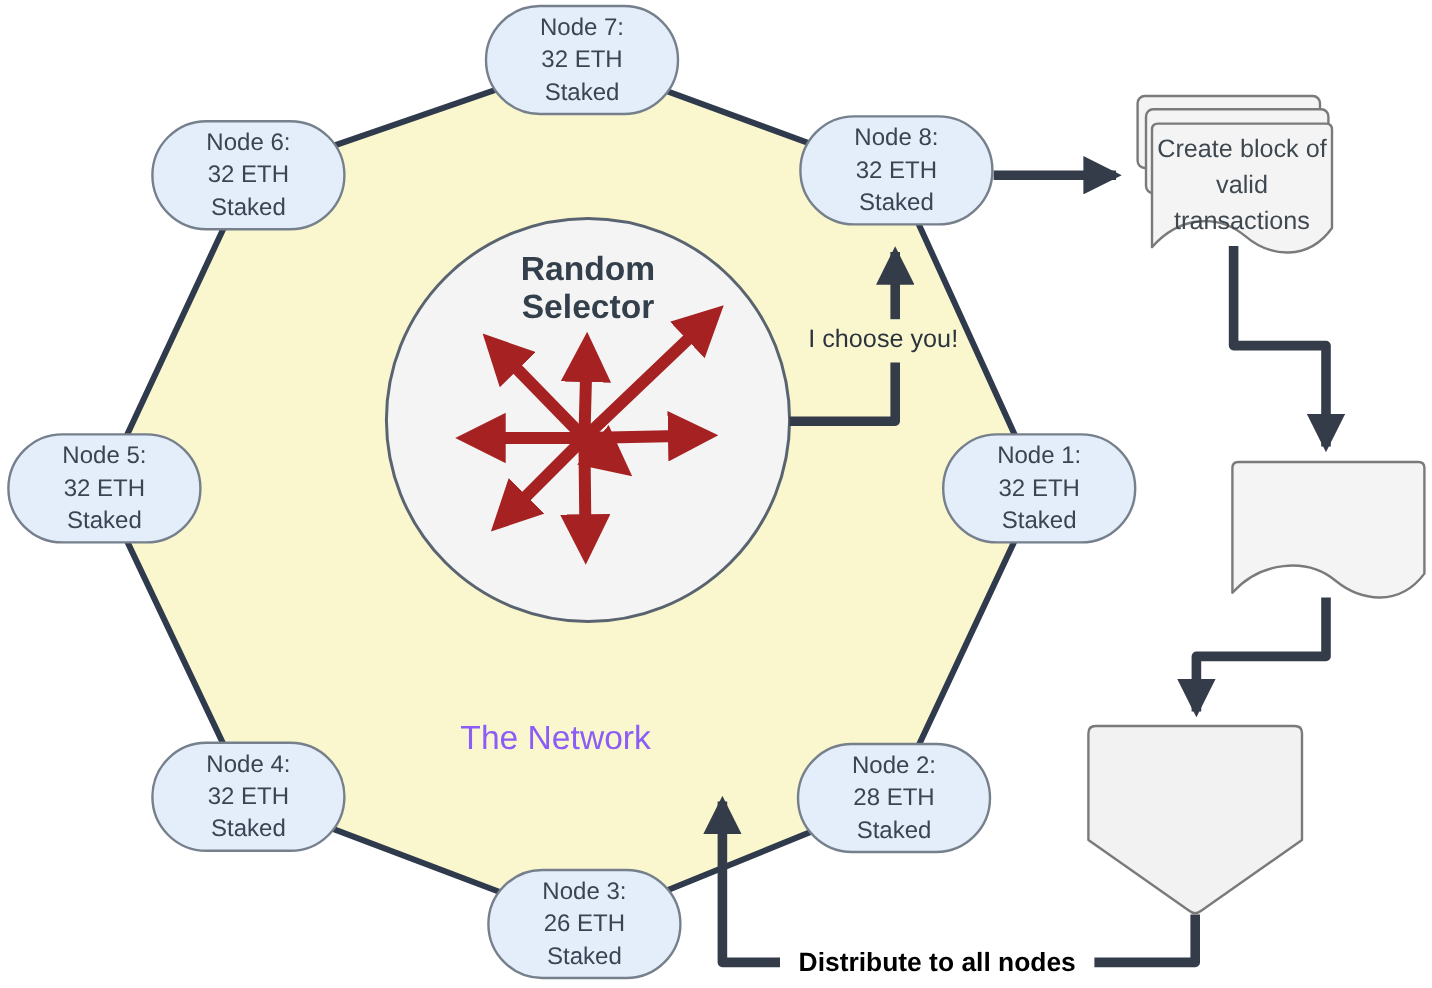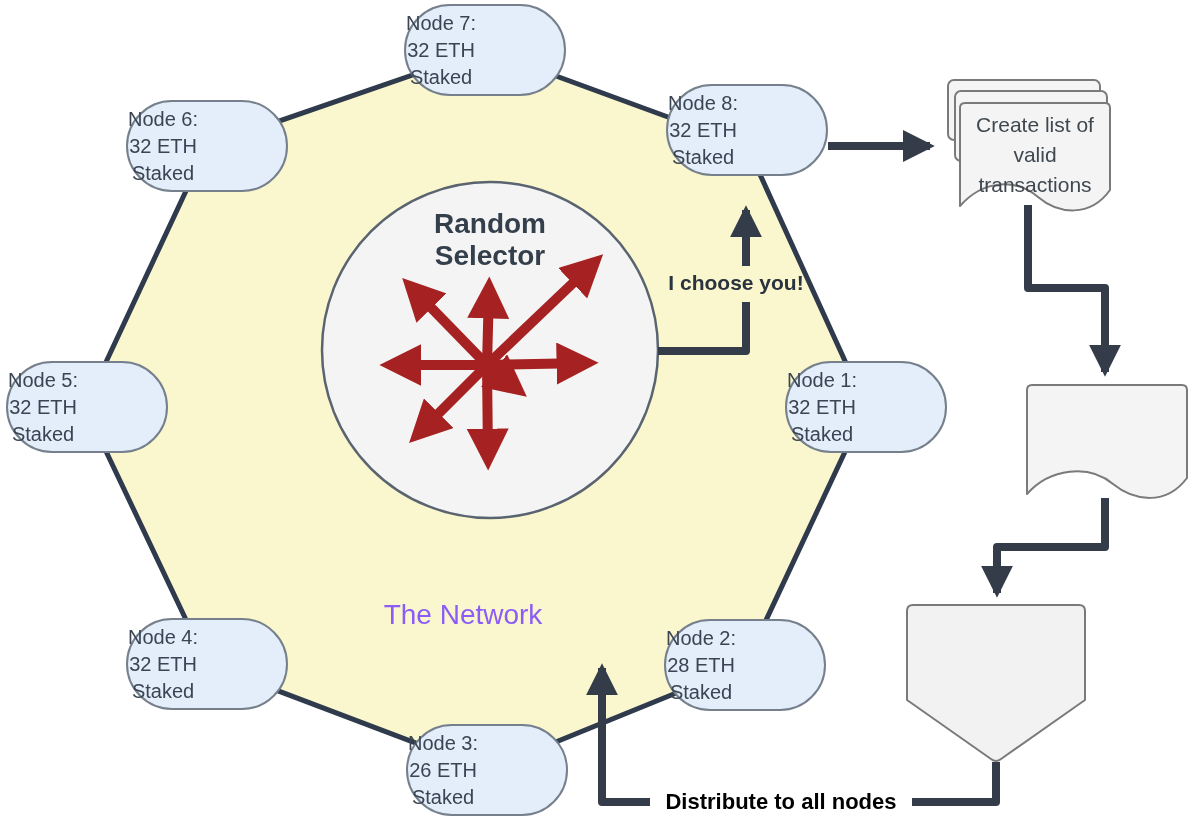--- a/index.html
+++ b/index.html
@@ -4,34 +4,34 @@
 <style>
   html,body{margin:0;padding:0;background:#ffffff;}
   .stage{
     position:relative;width:1193px;height:823px;background:#ffffff;
     font-family:"Liberation Sans",sans-serif;overflow:hidden;
   }
   svg.layer{position:absolute;left:0;top:0;}
   .pill{
     position:absolute;width:162px;height:92px;box-sizing:border-box;
     background:#E4EDFA;border:2px solid #75808C;border-radius:46px;
-    display:flex;align-items:center;text-align:center;
+    display:flex;align-items:center;justify-content:center;text-align:center;
     font-size:20px;line-height:27px;color:#3A4452;white-space:pre-line;
     z-index:3;
   }
   .lbl{
     position:absolute;display:flex;align-items:center;justify-content:center;
     text-align:center;white-space:pre-line;color:#3A4452;z-index:4;
   }
   .n1{left:785px;top:361px}.n2{left:664px;top:619px}.n3{left:406px;top:724px}
   .n4{left:126px;top:618px}.n5{left:6px;top:361px}.n6{left:126px;top:100px}
-  .n7{left:404px;top:4px}.n8{left:666px;top:84px}
+  .n7{left:404px;top:4px}.n8{left:666px;top:96px}
   .selector-label{left:390px;top:208px;width:200px;height:64px;font-weight:bold;font-size:28px;line-height:32px;color:#343F4C}
   .network-title{left:303px;top:588px;width:320px;height:54px;font-size:28px;font-weight:normal;color:#8b5cf6}
-  .choose-label{left:650px;top:267px;width:172px;height:32px;font-size:21px;font-weight:bold;color:#2A333E}
+  .choose-label{left:650px;top:267px;width:172px;height:32px;font-size:21px;font-weight:normal;color:#2A333E}
   .distribute-label{left:650px;top:786px;width:262px;height:32px;font-size:22px;font-weight:bold;color:#000000}
   .create-list-label{left:950px;top:108px;width:170px;height:94px;font-size:21px;line-height:30px;color:#3F474F}
   .create-block-label{left:1027px;top:424px;width:160px;height:32px;font-size:21px;color:#3F474F}
   .send-label{left:906px;top:638px;width:180px;height:70px;font-size:26px;line-height:34px;color:#3F474F}
 </style>
 </head>
 <body>
 
 <div class="stage">
 
@@ -112,17 +112,17 @@
 Staked</span></div>
   <div class="pill n8"><span>Node 8:
 32 ETH
 Staked</span></div>
 
   <div class="lbl selector-label">Random
 Selector</div>
   <div class="lbl network-title">The Network</div>
   <div class="lbl choose-label">I choose you!</div>
   <div class="lbl distribute-label">Distribute to all nodes</div>
-  <div class="lbl create-list-label">Create list of
+  <div class="lbl create-list-label">Create block of
 valid
 transactions</div>
 
 </div>
 
 </body></html>

